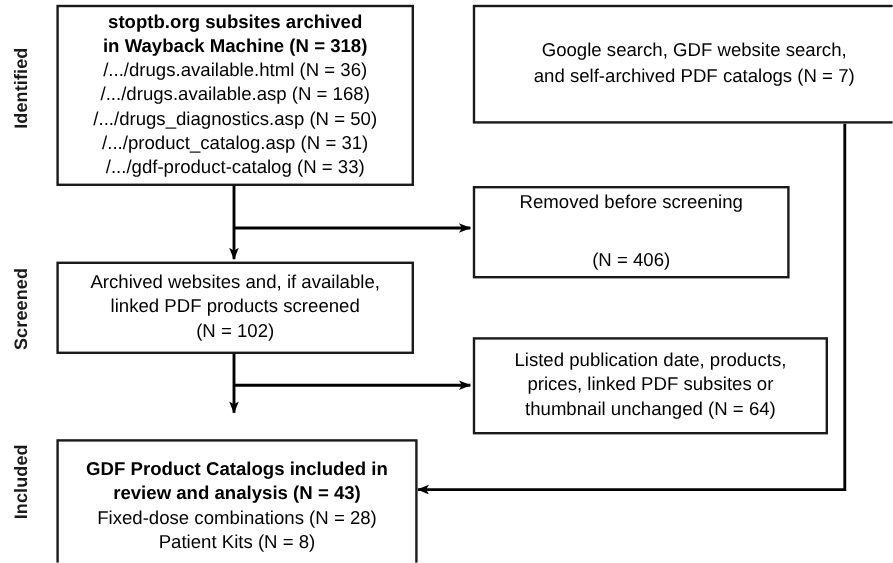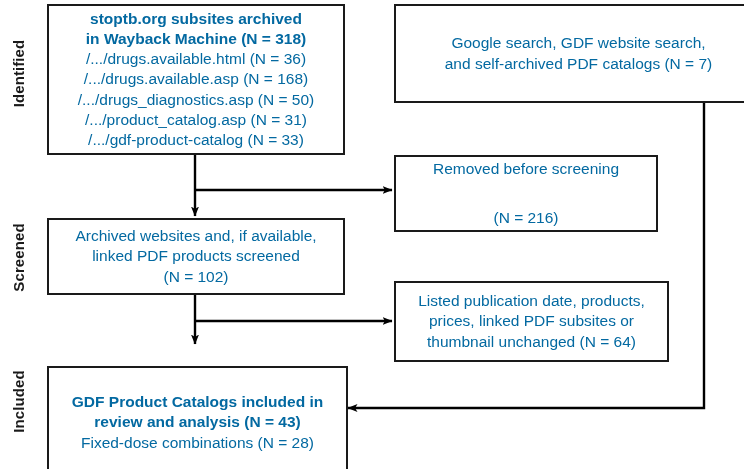--- a/index.html
+++ b/index.html
@@ -41,21 +41,21 @@
     align-items: center;
     justify-content: center;
     text-align: center;
     padding: 2px 6px;
   }
   .flow-box .line {
     display: block;
     width: 100%;
     font-size: 15.5px;
     line-height: 1.30;
-    color: #0369a1;
+    color: #000000;
     white-space: nowrap;
   }
   .flow-box .line.bold {
     font-weight: bold;
   }
   svg.connectors {
     position: absolute;
     left: 0;
     top: 0;
     width: 744px;
@@ -112,34 +112,35 @@
     <span class="line">/.../gdf-product-catalog (N = 33)</span>
   </div>
 
   <div class="flow-box" style="left:394px; top:4px; width:369px; height:99px;">
     <span class="line">Google search, GDF website search,</span>
     <span class="line">and self-archived PDF catalogs (N = 7)</span>
   </div>
 
   <div class="flow-box" style="left:394px; top:155px; width:264px; height:77px;justify-content:space-between;">
     <span class="line">Removed before screening</span>
-    <span class="line">(N = 216)</span>
+    <span class="line">(N = 406)</span>
   </div>
 
   <div class="flow-box" style="left:47px; top:218px; width:298px; height:77px;">
     <span class="line">Archived websites and, if available,</span>
     <span class="line">linked PDF products screened</span>
     <span class="line">(N = 102)</span>
   </div>
 
-  <div class="flow-box" style="left:394px; top:281px; width:275px; height:81px;">
+  <div class="flow-box" style="left:394px; top:281px; width:296px; height:81px;">
     <span class="line">Listed publication date, products,</span>
     <span class="line">prices, linked PDF subsites or</span>
     <span class="line">thumbnail unchanged (N = 64)</span>
   </div>
 
   <div class="flow-box" style="left:47px; top:346px; width:301px; height:113px;margin-top:20px;">
     <span class="line bold">GDF Product Catalogs included in</span>
     <span class="line bold">review and analysis (N = 43)</span>
     <span class="line">Fixed-dose combinations (N = 28)</span>
+    <span class="line">Patient Kits (N = 8)</span>
   </div>
 
 </div>
 
 </body></html>

